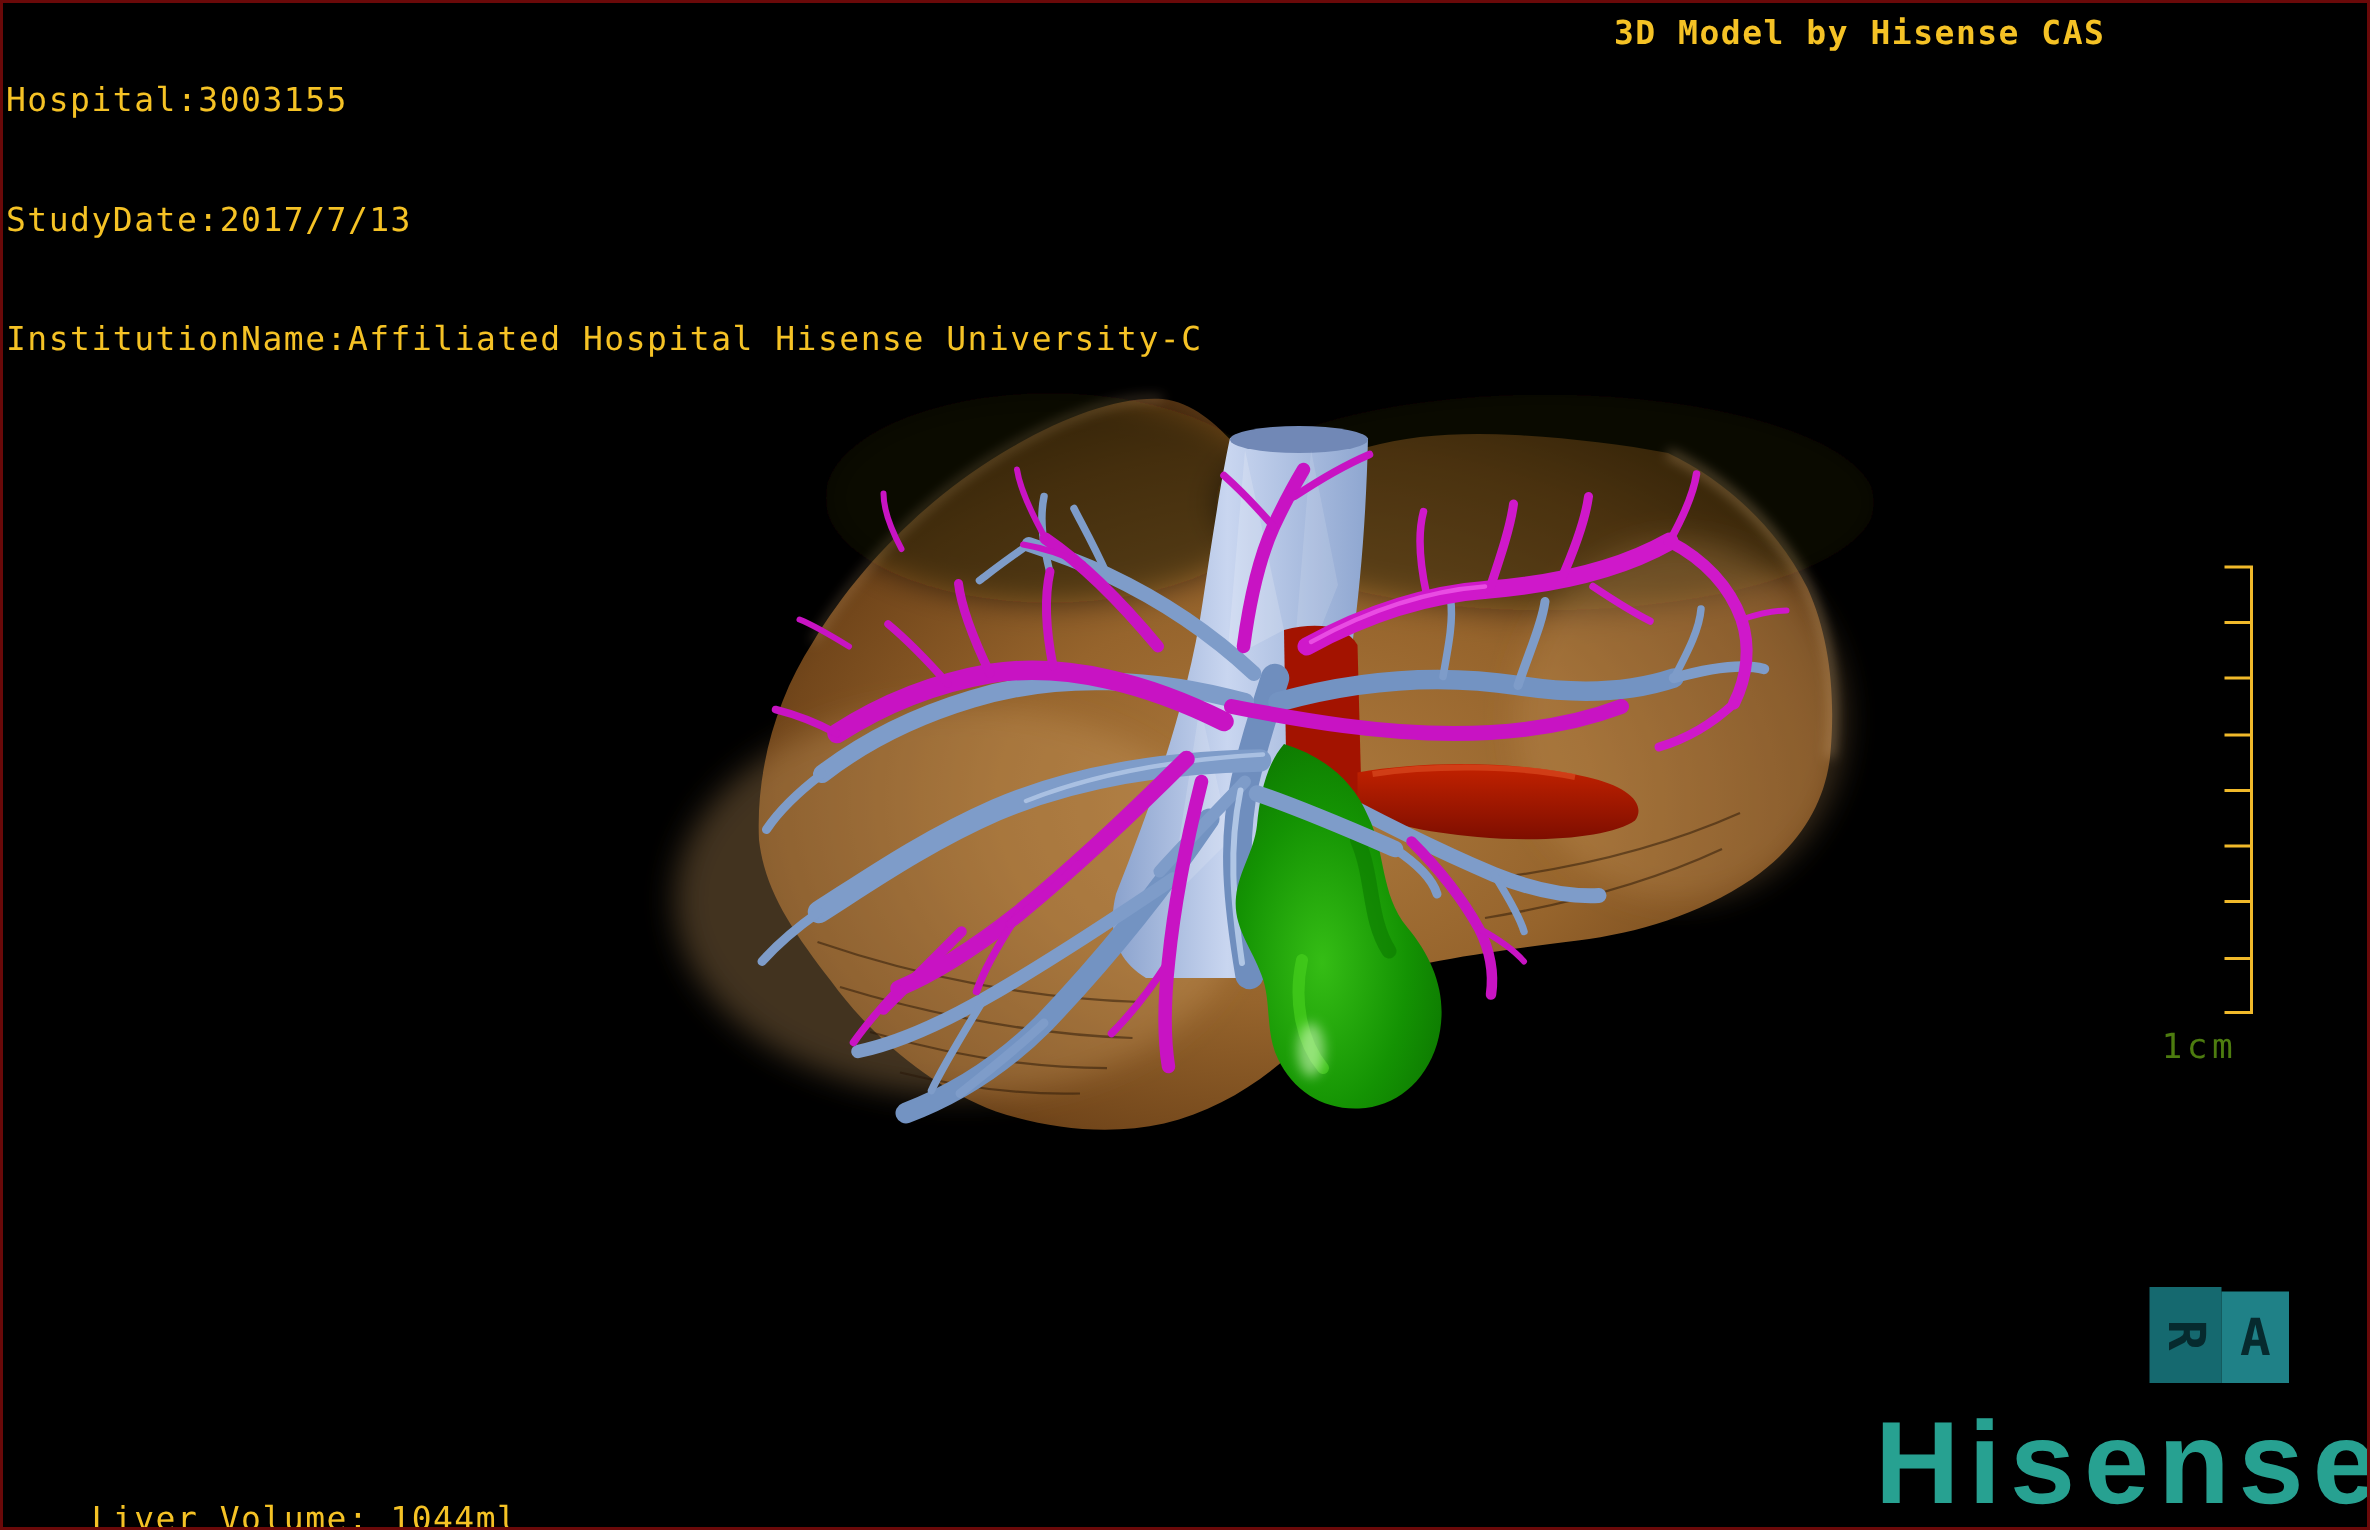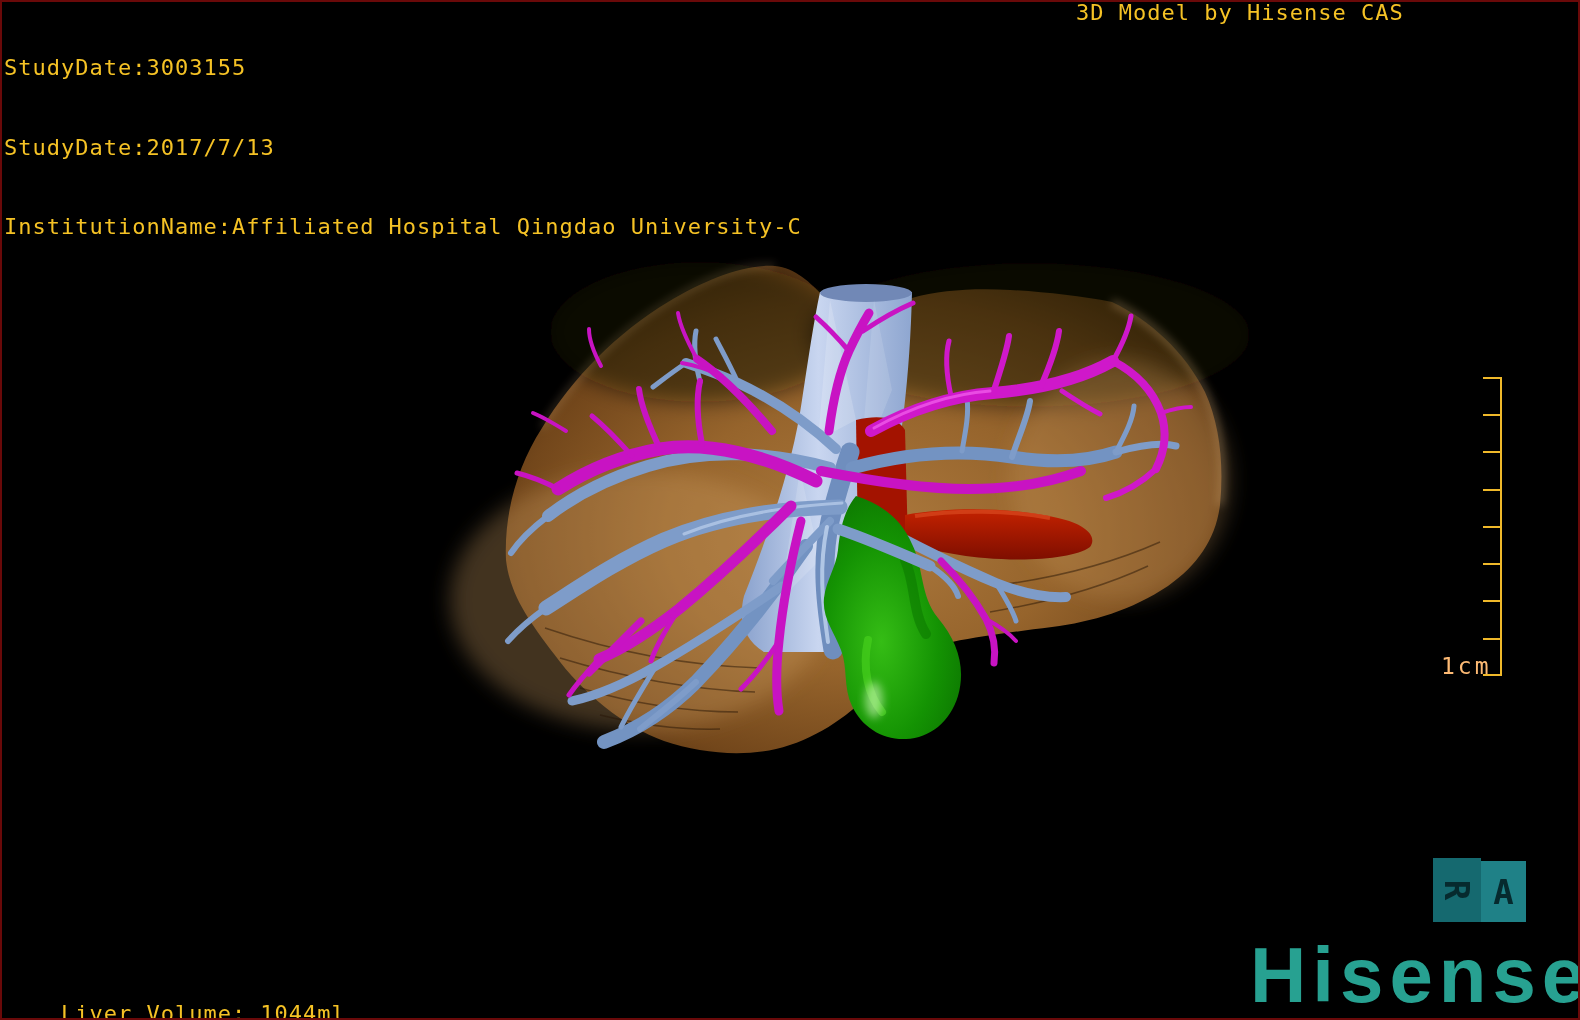--- a/index.html
+++ b/index.html
@@ -5,28 +5,28 @@
   html,body{margin:0;padding:0;background:#000;}
   body{width:1580px;height:1020px;position:relative;overflow:hidden;
        font-family:"DejaVu Sans Mono", monospace;}
   .stage{position:absolute;inset:0;background:#000;}
   .frame{position:absolute;inset:0;border:2px solid #6a0909;pointer-events:none;z-index:50;}
   .scene{position:absolute;left:0;top:0;width:1580px;height:1020px;z-index:1;}
 
   .hud{position:absolute;color:#f5c225;font-size:22px;letter-spacing:1px;
        white-space:pre;z-index:10;text-shadow:0 0 1px rgba(0,0,0,.8);}
   .patient{left:4px;top:2px;line-height:26.5px;}
-  .title{left:1076px;top:0;}
+  .title{left:1076px;top:10px;font-weight:bold;}
   .volume{left:4px;top:976px;}
   .volume .val{margin-left:14px;}
 
   .scalebar{position:absolute;left:1482px;top:377px;width:20px;height:299px;z-index:10;}
   .sb-line{position:absolute;right:0;top:0;width:2px;height:100%;background:#f0b92a;}
   .sb-tick{position:absolute;right:2px;width:17px;height:2px;background:#f0b92a;}
-  .sb-label{position:absolute;left:-41px;top:276px;color:#fdba74;font-size:23px;
+  .sb-label{position:absolute;left:-41px;top:308px;color:#4d7c0f;font-size:23px;
             letter-spacing:3px;white-space:pre;}
 
   .orient{position:absolute;left:1433px;top:858px;z-index:10;display:flex;align-items:flex-start;}
   .face{display:flex;align-items:center;justify-content:center;
         color:#062a2e;font-weight:bold;font-size:34px;font-family:"DejaVu Sans Mono",monospace;}
   .face-left{width:48px;height:64px;background:#15696f;}
   .face-right{width:45px;height:61px;background:#1f8187;margin-top:3px;}
   .face-left span{display:inline-block;transform:rotate(90deg);}
 
   .logo{position:absolute;left:1250px;top:936px;z-index:10;color:#27a191;
@@ -181,23 +181,23 @@
       <g fill="none" stroke-linecap="round">
         <path d="M838,529 C868,539 900,553 930,566" stroke="#7e9cc9" stroke-width="11"></path>
         <path d="M930,566 C945,576 955,586 958,596" stroke="#7e9cc9" stroke-width="6"></path>
         <path d="M941,561 C961,581 976,601 986,619 C993,633 996,649 994,663" stroke="#c813c3" stroke-width="7"></path>
         <path d="M986,619 C999,626 1009,633 1016,641" stroke="#c813c3" stroke-width="4"></path>
       </g>
     </g>
   </svg>
 
   <div class="hud patient">
-    <div>StudyDate:3003155</div>
+    <div>Hospital:3003155</div>
     <div>StudyDate:2017/7/13</div>
-    <div>InstitutionName:Affiliated Hospital Qingdao University-C</div>
+    <div>InstitutionName:Affiliated Hospital Hisense University-C</div>
   </div>
 
   <div class="hud title">3D Model by Hisense CAS</div>
 
   <div class="scalebar">
     <div class="sb-line"></div>
     <div class="sb-tick" style="top:0"></div>
     <div class="sb-tick" style="top:37px"></div>
     <div class="sb-tick" style="top:74px"></div>
     <div class="sb-tick" style="top:112px"></div>

